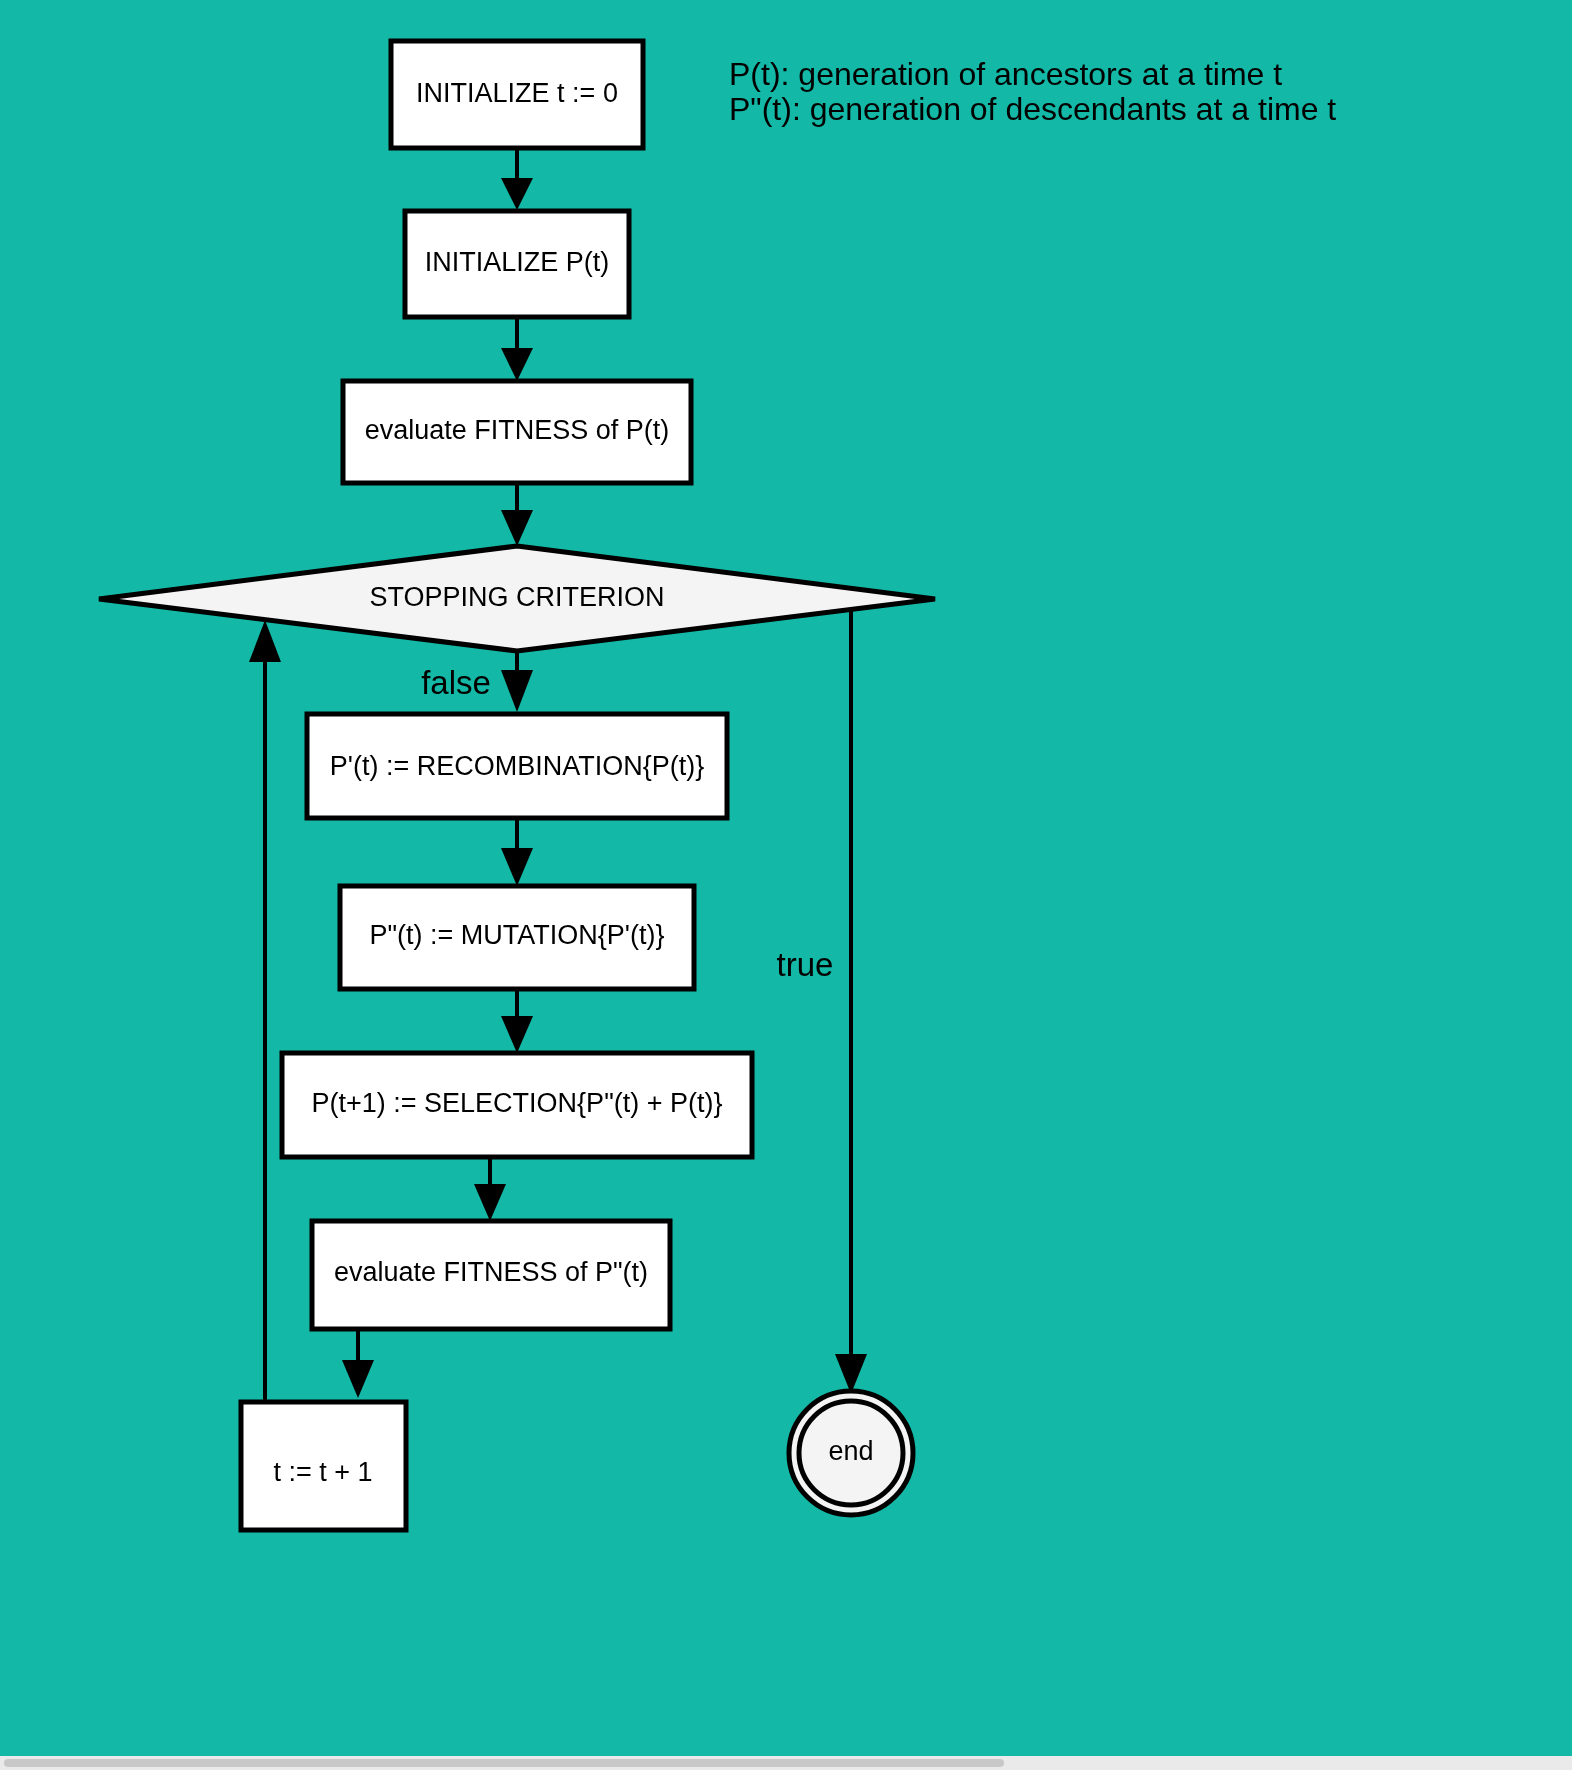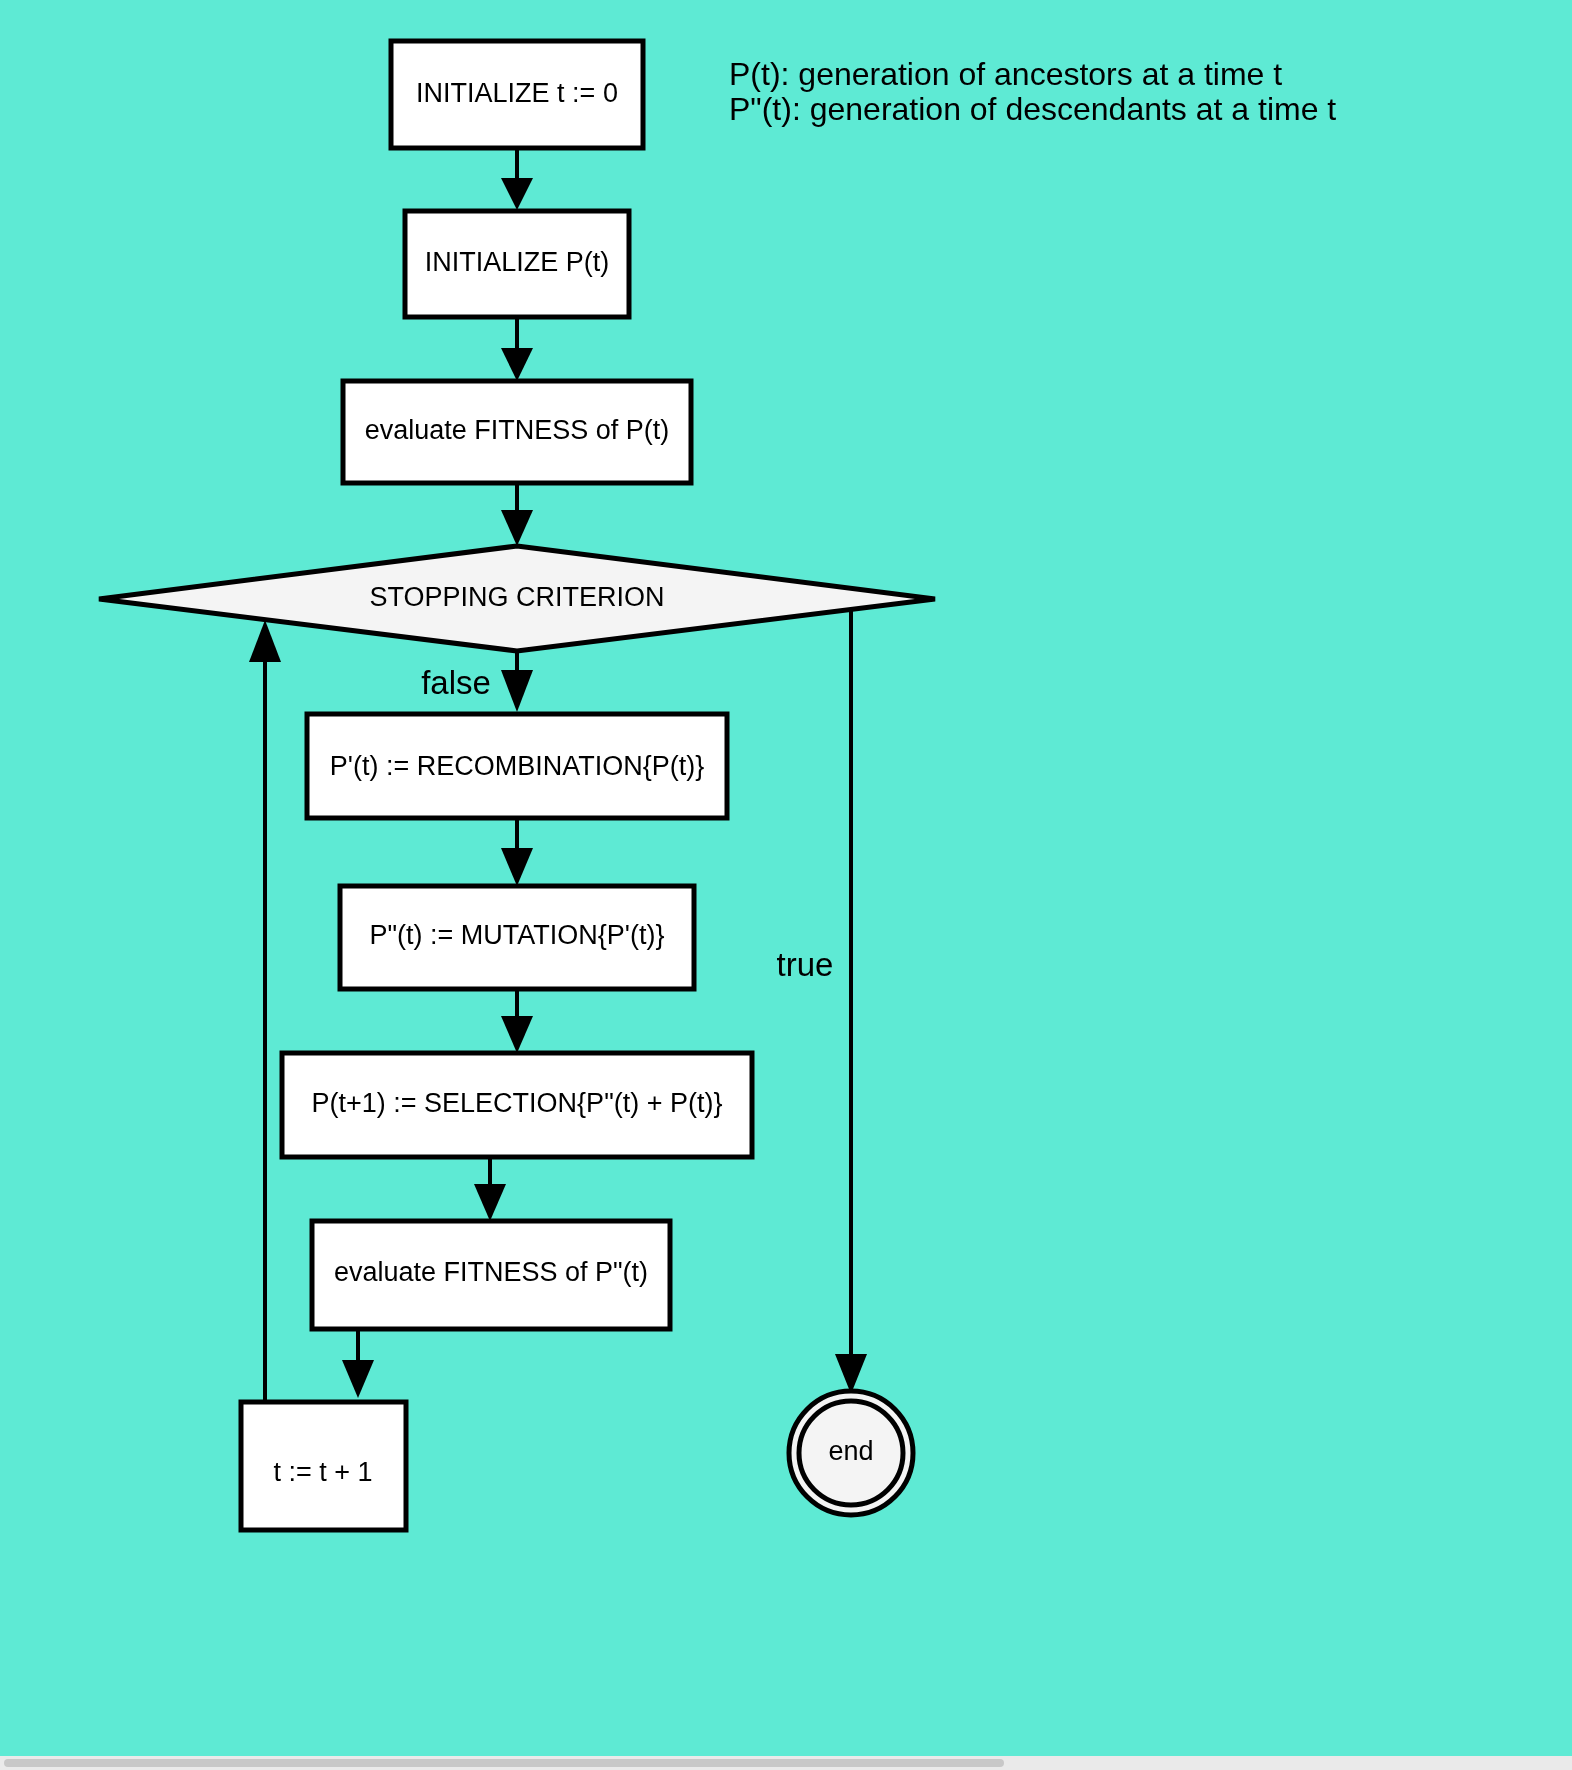--- a/index.html
+++ b/index.html
@@ -12,21 +12,21 @@
     height: 1770px;
     position: relative;
     font-family: "Liberation Sans", sans-serif;
     overflow: hidden;
   }
   #canvas-root {
     position: absolute;
     left: 0; top: 0;
     width: 1572px;
     height: 1770px;
-    background: #5eead4;
+    background: #14b8a6;
   }
   svg#flow {
     position: absolute;
     left: 0; top: 0;
     width: 1572px;
     height: 1770px;
     display: block;
   }
   .node-rect {
     fill: #ffffff;

